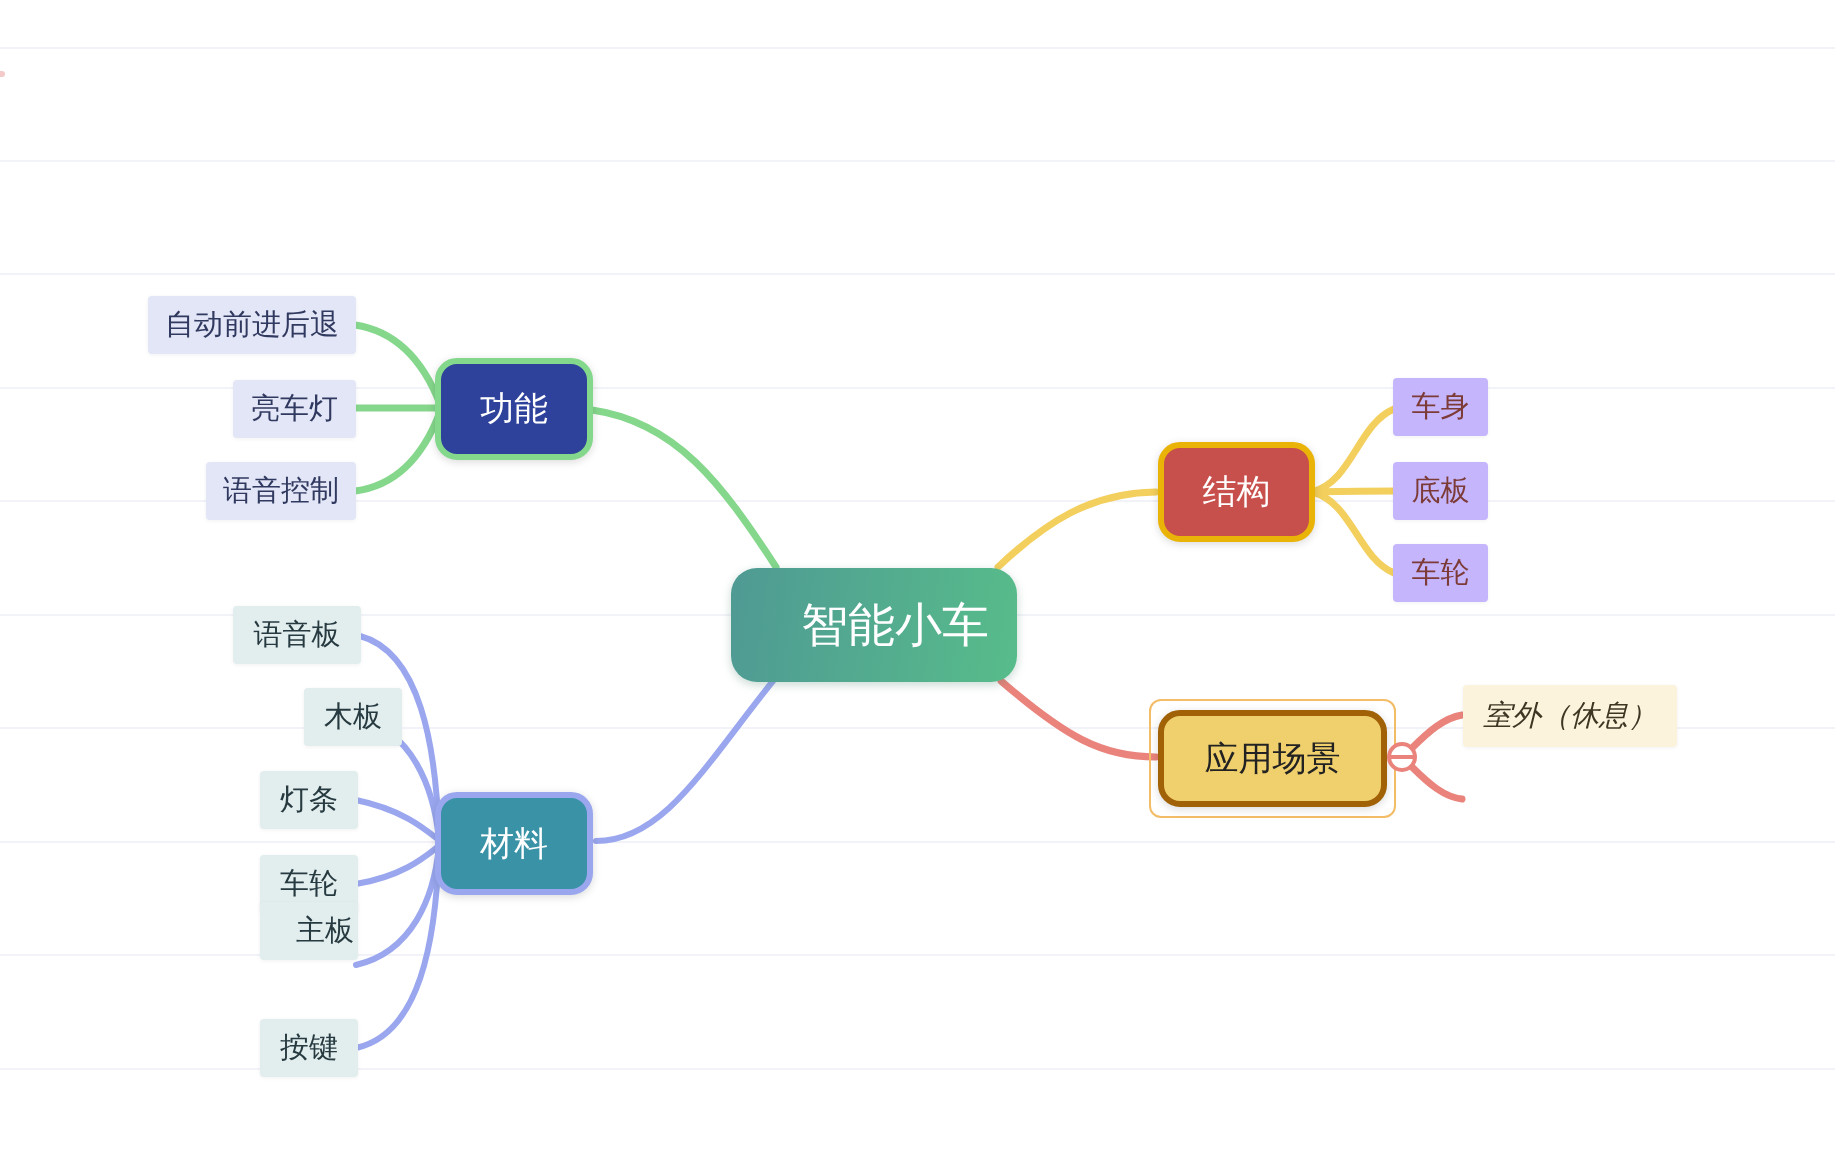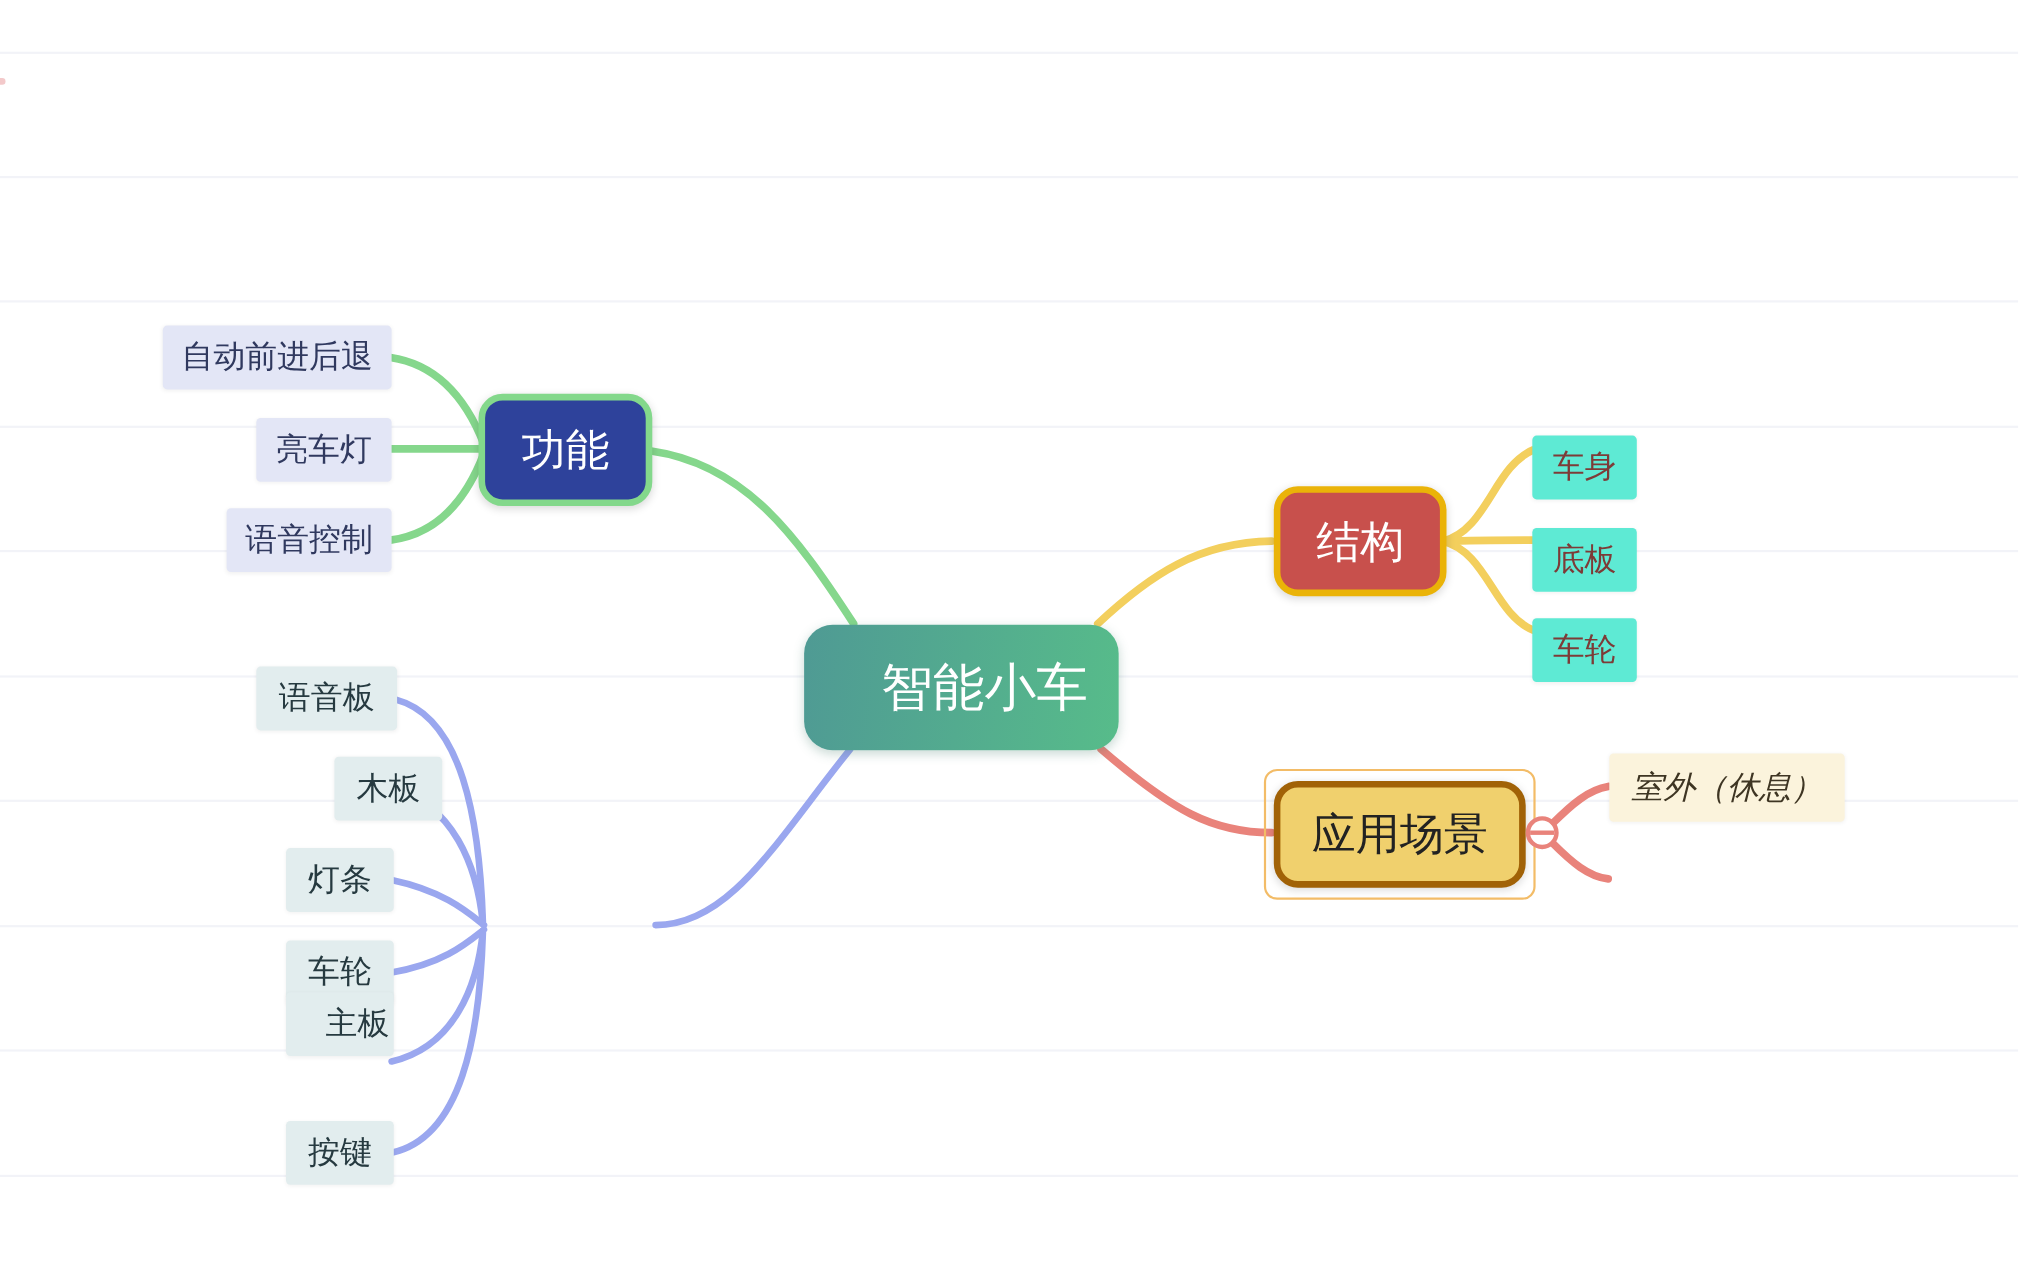--- a/index.html
+++ b/index.html
@@ -12,32 +12,32 @@
   svg.edges{position:absolute;left:0;top:0;}
   .node{
     position:absolute;display:flex;align-items:center;justify-content:center;
     box-sizing:border-box;white-space:nowrap;
   }
   .root-node{
     left:731px;top:568px;width:286px;height:114px;border-radius:26px;
     background:linear-gradient(98deg,#4f9a94 0%,#57bc8a 100%);
     color:#ffffff;font-size:47px;box-shadow:0 3px 10px rgba(60,120,100,.28);padding-left:42px;
   }
-  .branch{font-size:40px;color:#ffffff;border-radius:22px;box-shadow:0 2px 8px rgba(0,0,0,.15);}
+  .branch{font-size:34px;color:#ffffff;border-radius:22px;box-shadow:0 2px 8px rgba(0,0,0,.15);}
   .branch-functions{left:435px;top:358px;width:158px;height:102px;background:#2e429b;border:6px solid #83d88b;}
   .branch-structure{left:1158px;top:442px;width:157px;height:100px;background:#c8504c;border:6px solid #eab308;}
   .branch-materials{left:435px;top:792px;width:158px;height:103px;background:#3a92a7;border:6px solid #9aa7ef;}
   .branch-scenarios{left:1158px;top:710px;width:229px;height:97px;background:#f0d06d;border:6px solid #a16207;color:#222222;}
   .selection-outline{
     position:absolute;left:1149px;top:699px;width:247px;height:119px;box-sizing:border-box;
     border:2px solid #f3bc67;border-radius:12px;background:transparent;
   }
   .child{font-size:29px;border-radius:4px;box-shadow:0 1px 4px rgba(0,0,0,.06);}
   .child-f{background:#e3e6f6;color:#30395f;}
-  .child-s{background:#5eead4;color:#7d3b37;margin-top:18px;}
+  .child-s{background:#c4b5fd;color:#7d3b37;}
   .child-m{background:#e2edee;color:#263a40;}
   .child-a{background:#fbf3dc;color:#3e3523;font-style:italic;}
   .f1{left:148px;top:296px;width:208px;height:58px;}
   .f2{left:233px;top:380px;width:123px;height:58px;}
   .f3{left:206px;top:462px;width:150px;height:58px;}
   .s1{left:1393px;top:378px;width:95px;height:58px;}
   .s2{left:1393px;top:462px;width:95px;height:58px;}
   .s3{left:1393px;top:544px;width:95px;height:58px;}
   .m1{left:233px;top:606px;width:128px;height:58px;}
   .m2{left:260px;top:688px;width:98px;height:58px;margin-left:44px;}
@@ -113,20 +113,21 @@
   <div class="node branch branch-functions">功能</div>
   <div class="node child child-f f1">自动前进后退</div>
   <div class="node child child-f f2">亮车灯</div>
   <div class="node child child-f f3">语音控制</div>
 
   <div class="node branch branch-structure">结构</div>
   <div class="node child child-s s1">车身</div>
   <div class="node child child-s s2">底板</div>
   <div class="node child child-s s3">车轮</div>
 
+  <div class="node branch branch-materials">材料</div>
   <div class="node child child-m m1">语音板</div>
   <div class="node child child-m m2">木板</div>
   <div class="node child child-m m3">灯条</div>
   <div class="node child child-m m4">车轮</div>
   <div class="node child child-m m5">主板</div>
   <div class="node child child-m m6">按键</div>
 
   <div class="node branch branch-scenarios">应用场景</div>
   <div class="collapse-btn">
     <span class="minus"></span>

